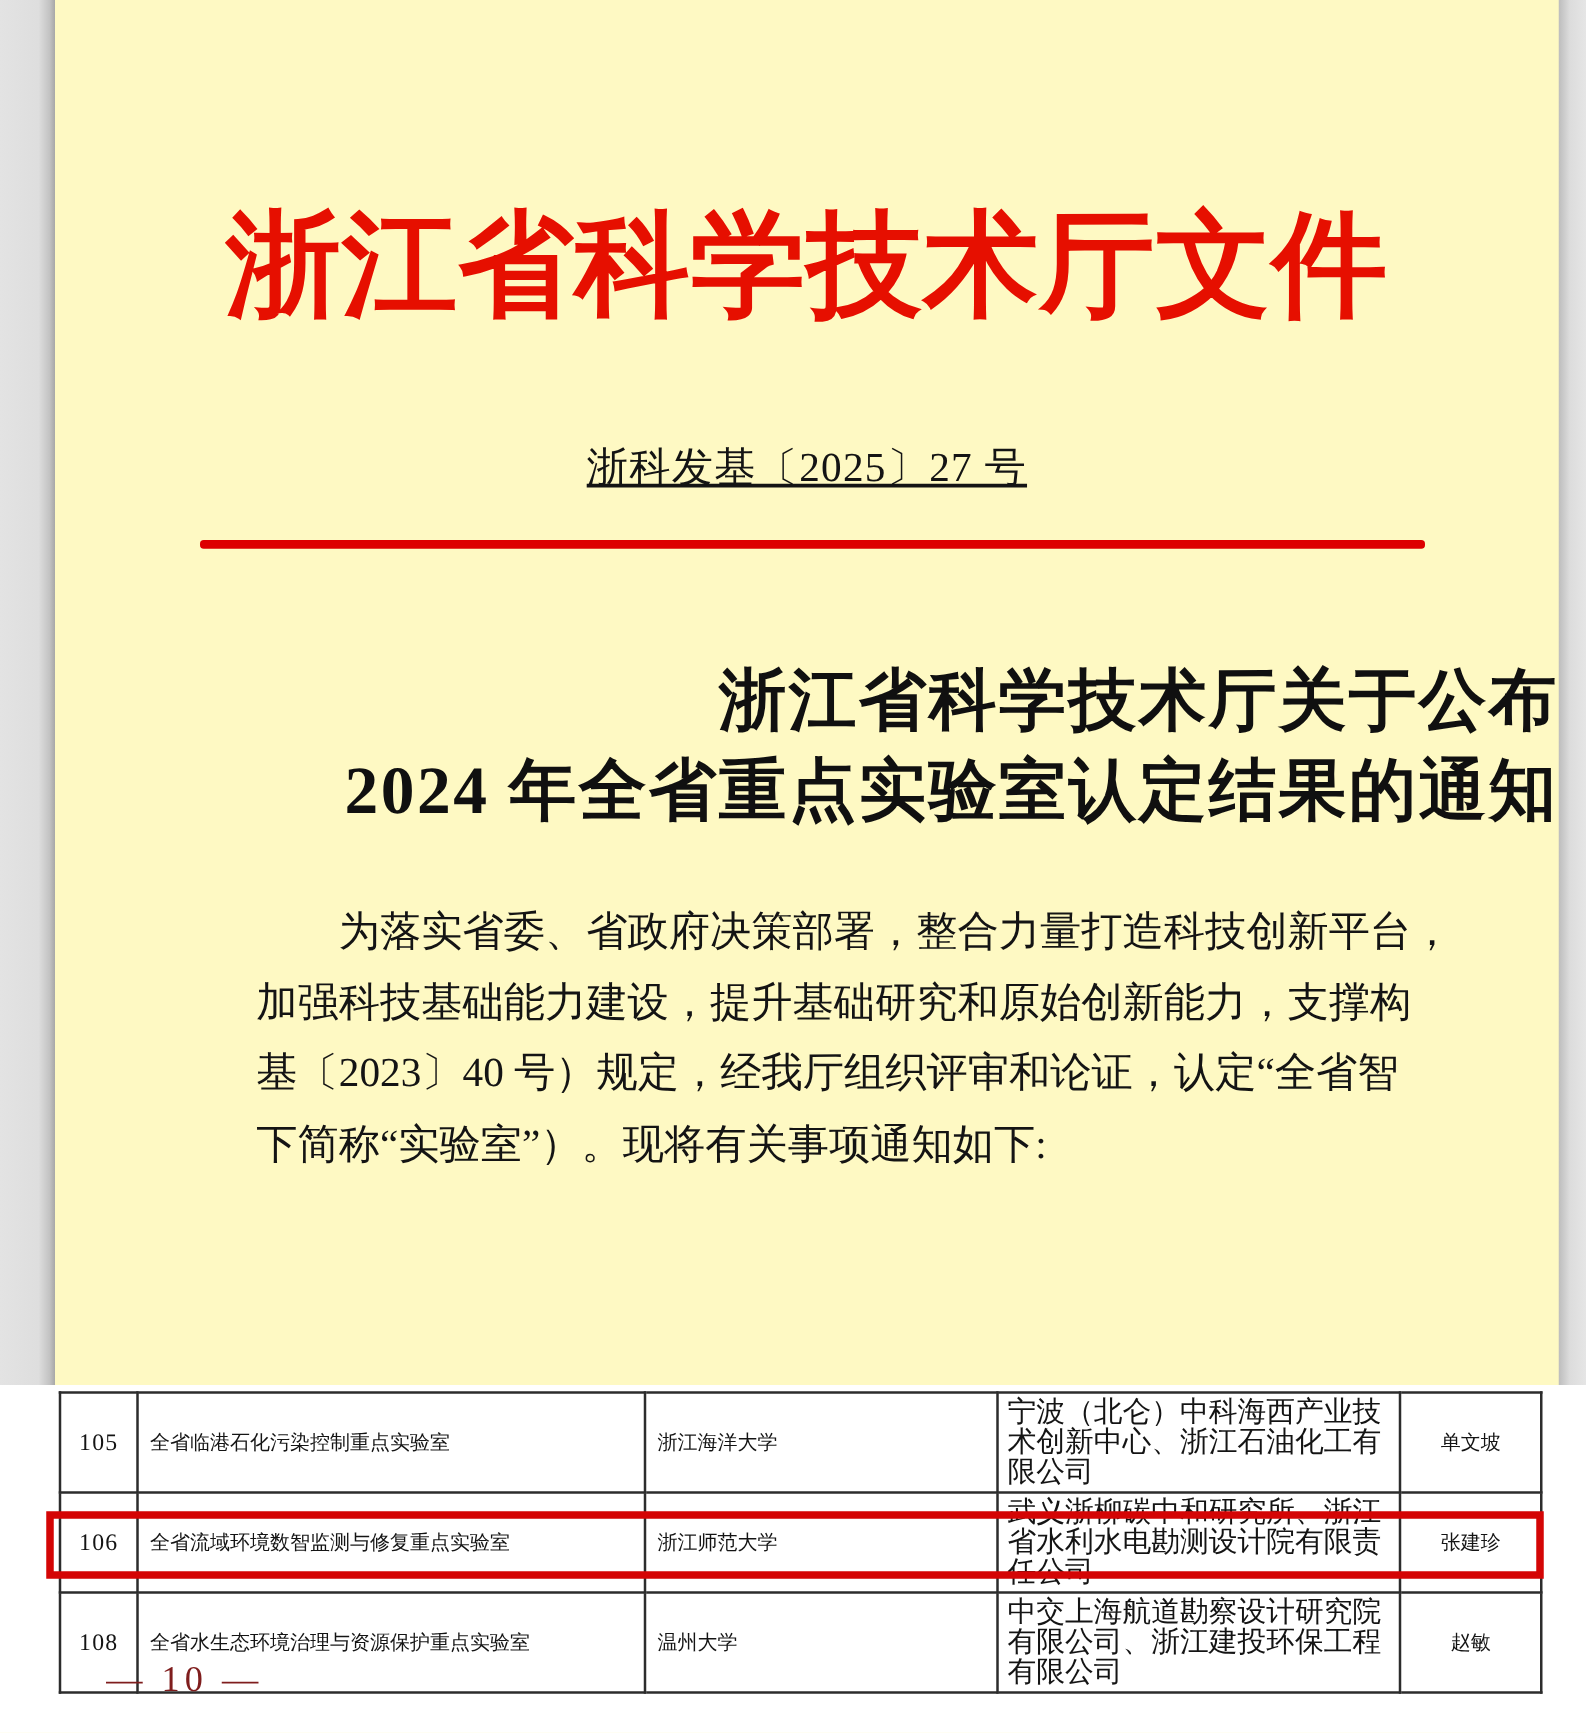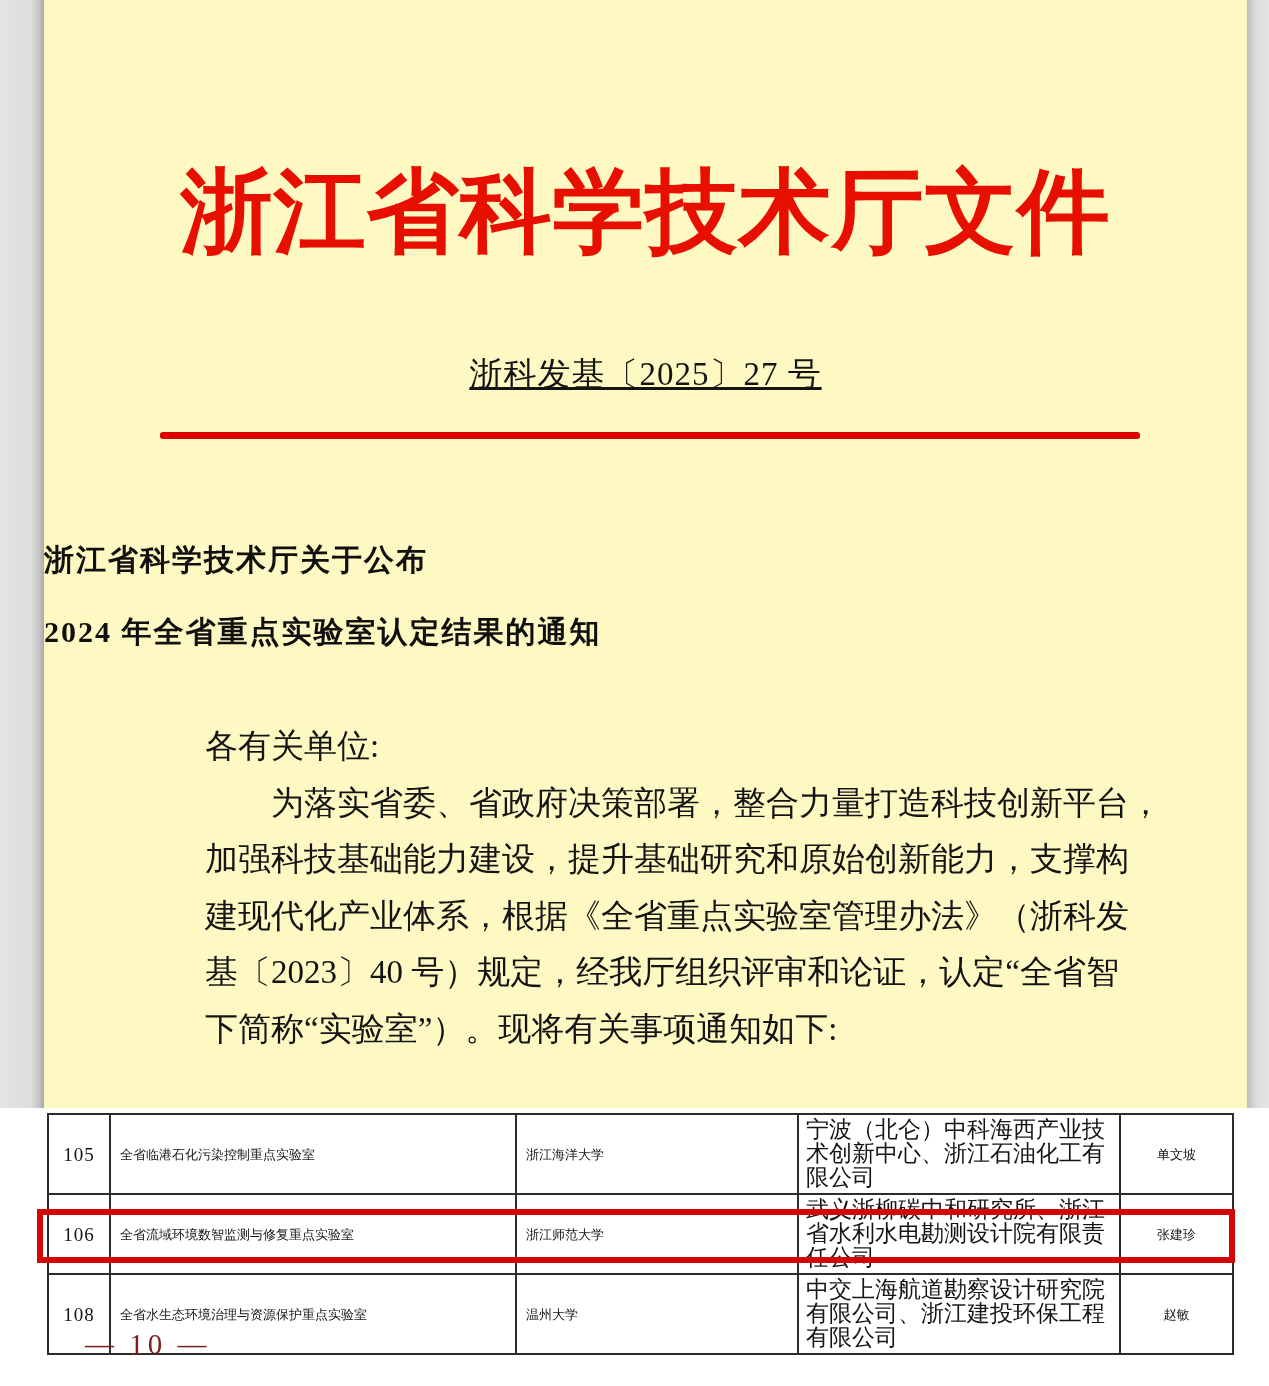--- a/index.html
+++ b/index.html
@@ -25,37 +25,37 @@
   .doc-number {
     position: absolute; left: 44px; width: 1203px; top: 352px;
     text-align: center; font-size: 33px; color: #141414; letter-spacing: 1px; text-decoration: underline;
   }
   .red-line {
     position: absolute; left: 160px; top: 432px; width: 980px; height: 7px;
     background: #dd0000; border-radius: 3px;
   }
   .doc-title {
     position: absolute; left: 44px; width: 1203px; top: 524px;
-    text-align: left; font-size: 30px; font-weight: bold; color: #101010;
+    text-align: right; font-size: 54px; font-weight: bold; color: #101010;
     line-height: 72px; letter-spacing: 2px;
   }
   .body-block {
     position: absolute; left: 205px; top: 718px; width: 910px;
     font-size: 33px; color: #141414; line-height: 56.5px; white-space: nowrap;
   }
   .body-line.indent { padding-left: 66px; }
 
   
   .table-strip { position: absolute; left: 0; top: 1108px; width: 1269px; height: 278px; background: #fff; }
   table.result-table {
     position: absolute; left: 47px; top: 5px; width: 1185px;
     border-collapse: collapse; table-layout: fixed;
   }
   .result-table td {
-    border: 2px solid #2c2c2c; font-size: 13px; line-height: 25px;
+    border: 2px solid #2c2c2c; font-size: 16px; line-height: 25px;
     color: #141414; padding: 3px 9px; vertical-align: middle;
     overflow: hidden;
   }
   .result-table td.cell-no { text-align: center; padding: 3px 2px; font-size: 19px; letter-spacing: 1px; }
   .result-table td.cell-partners { font-size: 23px; line-height: 24px; padding: 3px 7px; }
   .result-table td.cell-director { text-align: center; padding: 3px 2px; }
   .row-105 { height: 53px; }
   .row-106 { height: 48px; }
   .row-107 { height: 52px; }
   .row-108 { height: 47px; }
@@ -81,24 +81,22 @@
   <div class="doc-number">浙科发基〔2025〕27 号</div>
 
   <div class="red-line"></div>
 
   <div class="doc-title">
     <div>浙江省科学技术厅关于公布</div>
     <div>2024 年全省重点实验室认定结果的通知</div>
   </div>
 
   <div class="body-block">
-    <div class="body-line">各有关单位:</div>
     <div class="body-line indent">为落实省委、省政府决策部署，整合力量打造科技创新平台，</div>
     <div class="body-line">加强科技基础能力建设，提升基础研究和原始创新能力，支撑构</div>
-    <div class="body-line">建现代化产业体系，根据《全省重点实验室管理办法》（浙科发</div>
     <div class="body-line">基〔2023〕40 号）规定，经我厅组织评审和论证，认定“全省智</div>
     <div class="body-line">下简称“实验室”）。现将有关事项通知如下:</div>
   </div>
 </div>
 
 <div class="table-strip">
   <table class="result-table">
     <colgroup>
       <col style="width:62px">
         <col style="width:406px">

